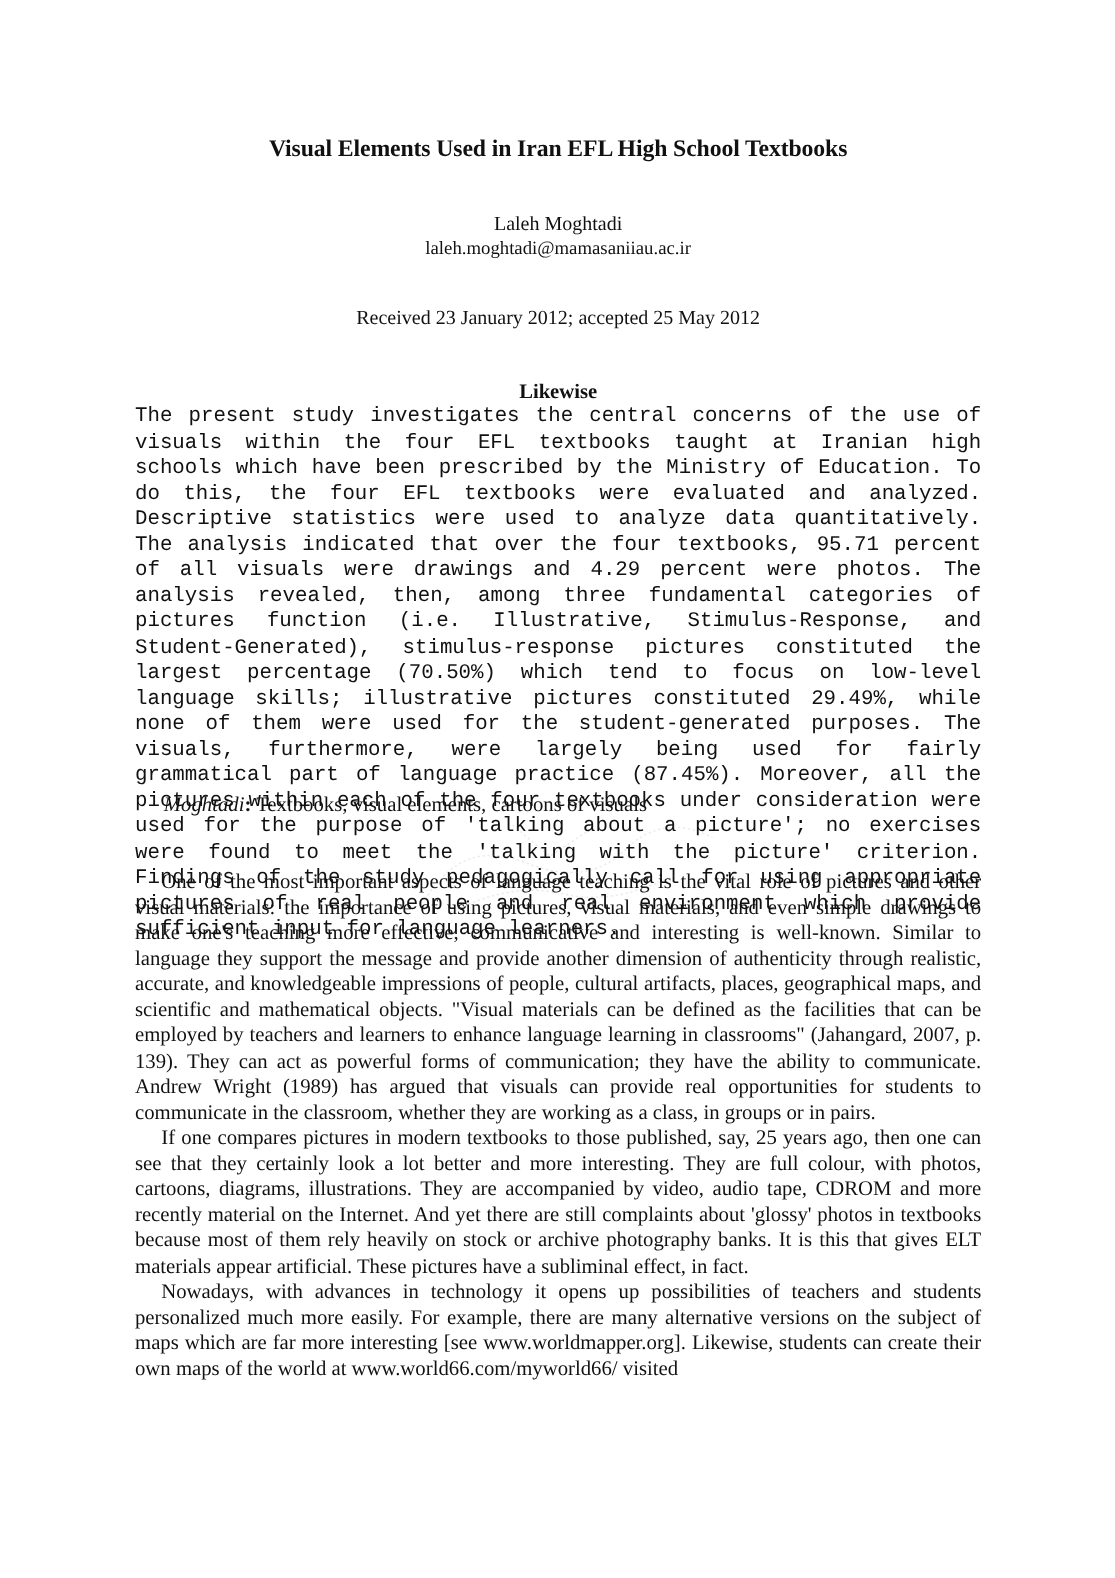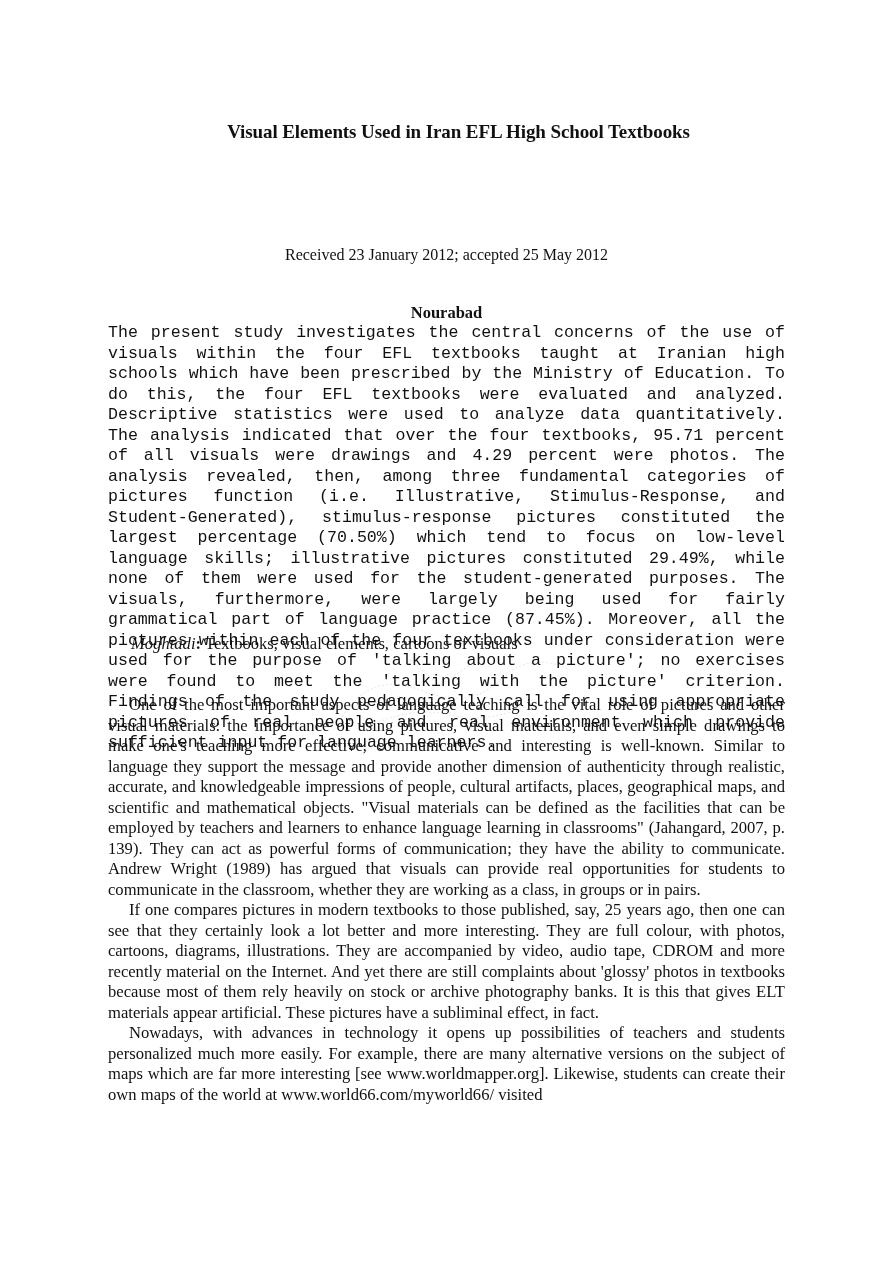--- a/index.html
+++ b/index.html
@@ -40,28 +40,30 @@
     .watermark {
       position: absolute; left: 300px; top: 650px; width: 300px; height: 90px;
       opacity: 0.18; pointer-events: none;
     }
   </style>
 </head>
 <body>
 
 <div class="page">
 
-  <h1 class="title" style="margin:12px;">Visual Elements Used in Iran EFL High School Textbooks</h1>
+  <h1 class="title" style="margin:0;">Visual Elements Used in Iran EFL High School Textbooks</h1>
 
   <div class="author-block">
+    <div class="author-name">Laleh Moghtadi</div>
+    <div>laleh.moghtadi@mamasaniiau.ac.ir</div>
   </div>
 
   <div class="received">Received 23 January 2012; accepted 25 May 2012</div>
 
-  <div class="abstract-heading">Nourabad</div>
+  <div class="abstract-heading">Likewise</div>
 
   <p class="text abstract-body">The present study investigates the central concerns of the use of visuals within the four EFL textbooks taught at Iranian high schools which have been prescribed by the Ministry of Education. To do this, the four EFL textbooks were evaluated and analyzed. Descriptive statistics were used to analyze data quantitatively. The analysis indicated that over the four textbooks, 95.71 percent of all visuals were drawings and 4.29 percent were photos. The analysis revealed, then, among three fundamental categories of pictures function (i.e. Illustrative, Stimulus-Response, and Student-Generated), stimulus-response pictures constituted the largest percentage (70.50%) which tend to focus on low-level language skills; illustrative pictures constituted 29.49%, while none of them were used for the student-generated purposes. The visuals, furthermore, were largely being used for fairly grammatical part of language practice (87.45%). Moreover, all the pictures within each of the four textbooks under consideration were used for the purpose of 'talking about a picture'; no exercises were found to meet the 'talking with the picture' criterion. Findings of the study pedagogically call for using appropriate pictures of real people and real environment which provide sufficient input for language learners.</p>
 
   <p class="text keywords"><span class="keywords-label">Moghtadi</span><span class="keywords-colon">:</span><span> Textbooks, visual elements, cartoons of visuals</span></p>
 
   <div class="body text">
     <p>One of the most important aspects of language teaching is the vital role of pictures and other visual materials: the importance of using pictures, visual materials, and even simple drawings to make one's teaching more effective, communicative and interesting is well-known. Similar to language they support the message and provide another dimension of authenticity through realistic, accurate, and knowledgeable impressions of people, cultural artifacts, places, geographical maps, and scientific and mathematical objects. "Visual materials can be defined as the facilities that can be employed by teachers and learners to enhance language learning in classrooms" (Jahangard, 2007, p. 139). They can act as powerful forms of communication; they have the ability to communicate. Andrew Wright (1989) has argued that visuals can provide real opportunities for students to communicate in the classroom, whether they are working as a class, in groups or in pairs.</p>
     <p>If one compares pictures in modern textbooks to those published, say, 25 years ago, then one can see that they certainly look a lot better and more interesting. They are full colour, with photos, cartoons, diagrams, illustrations. They are accompanied by video, audio tape, CDROM and more recently material on the Internet. And yet there are still complaints about 'glossy' photos in textbooks because most of them rely heavily on stock or archive photography banks. It is this that gives ELT materials appear artificial. These pictures have a subliminal effect, in fact.</p>
     <p>Nowadays, with advances in technology it opens up possibilities of teachers and students personalized much more easily. For example, there are many alternative versions on the subject of maps which are far more interesting [see www.worldmapper.org]. Likewise, students can create their own maps of the world at www.world66.com/myworld66/ visited</p>
   </div>

